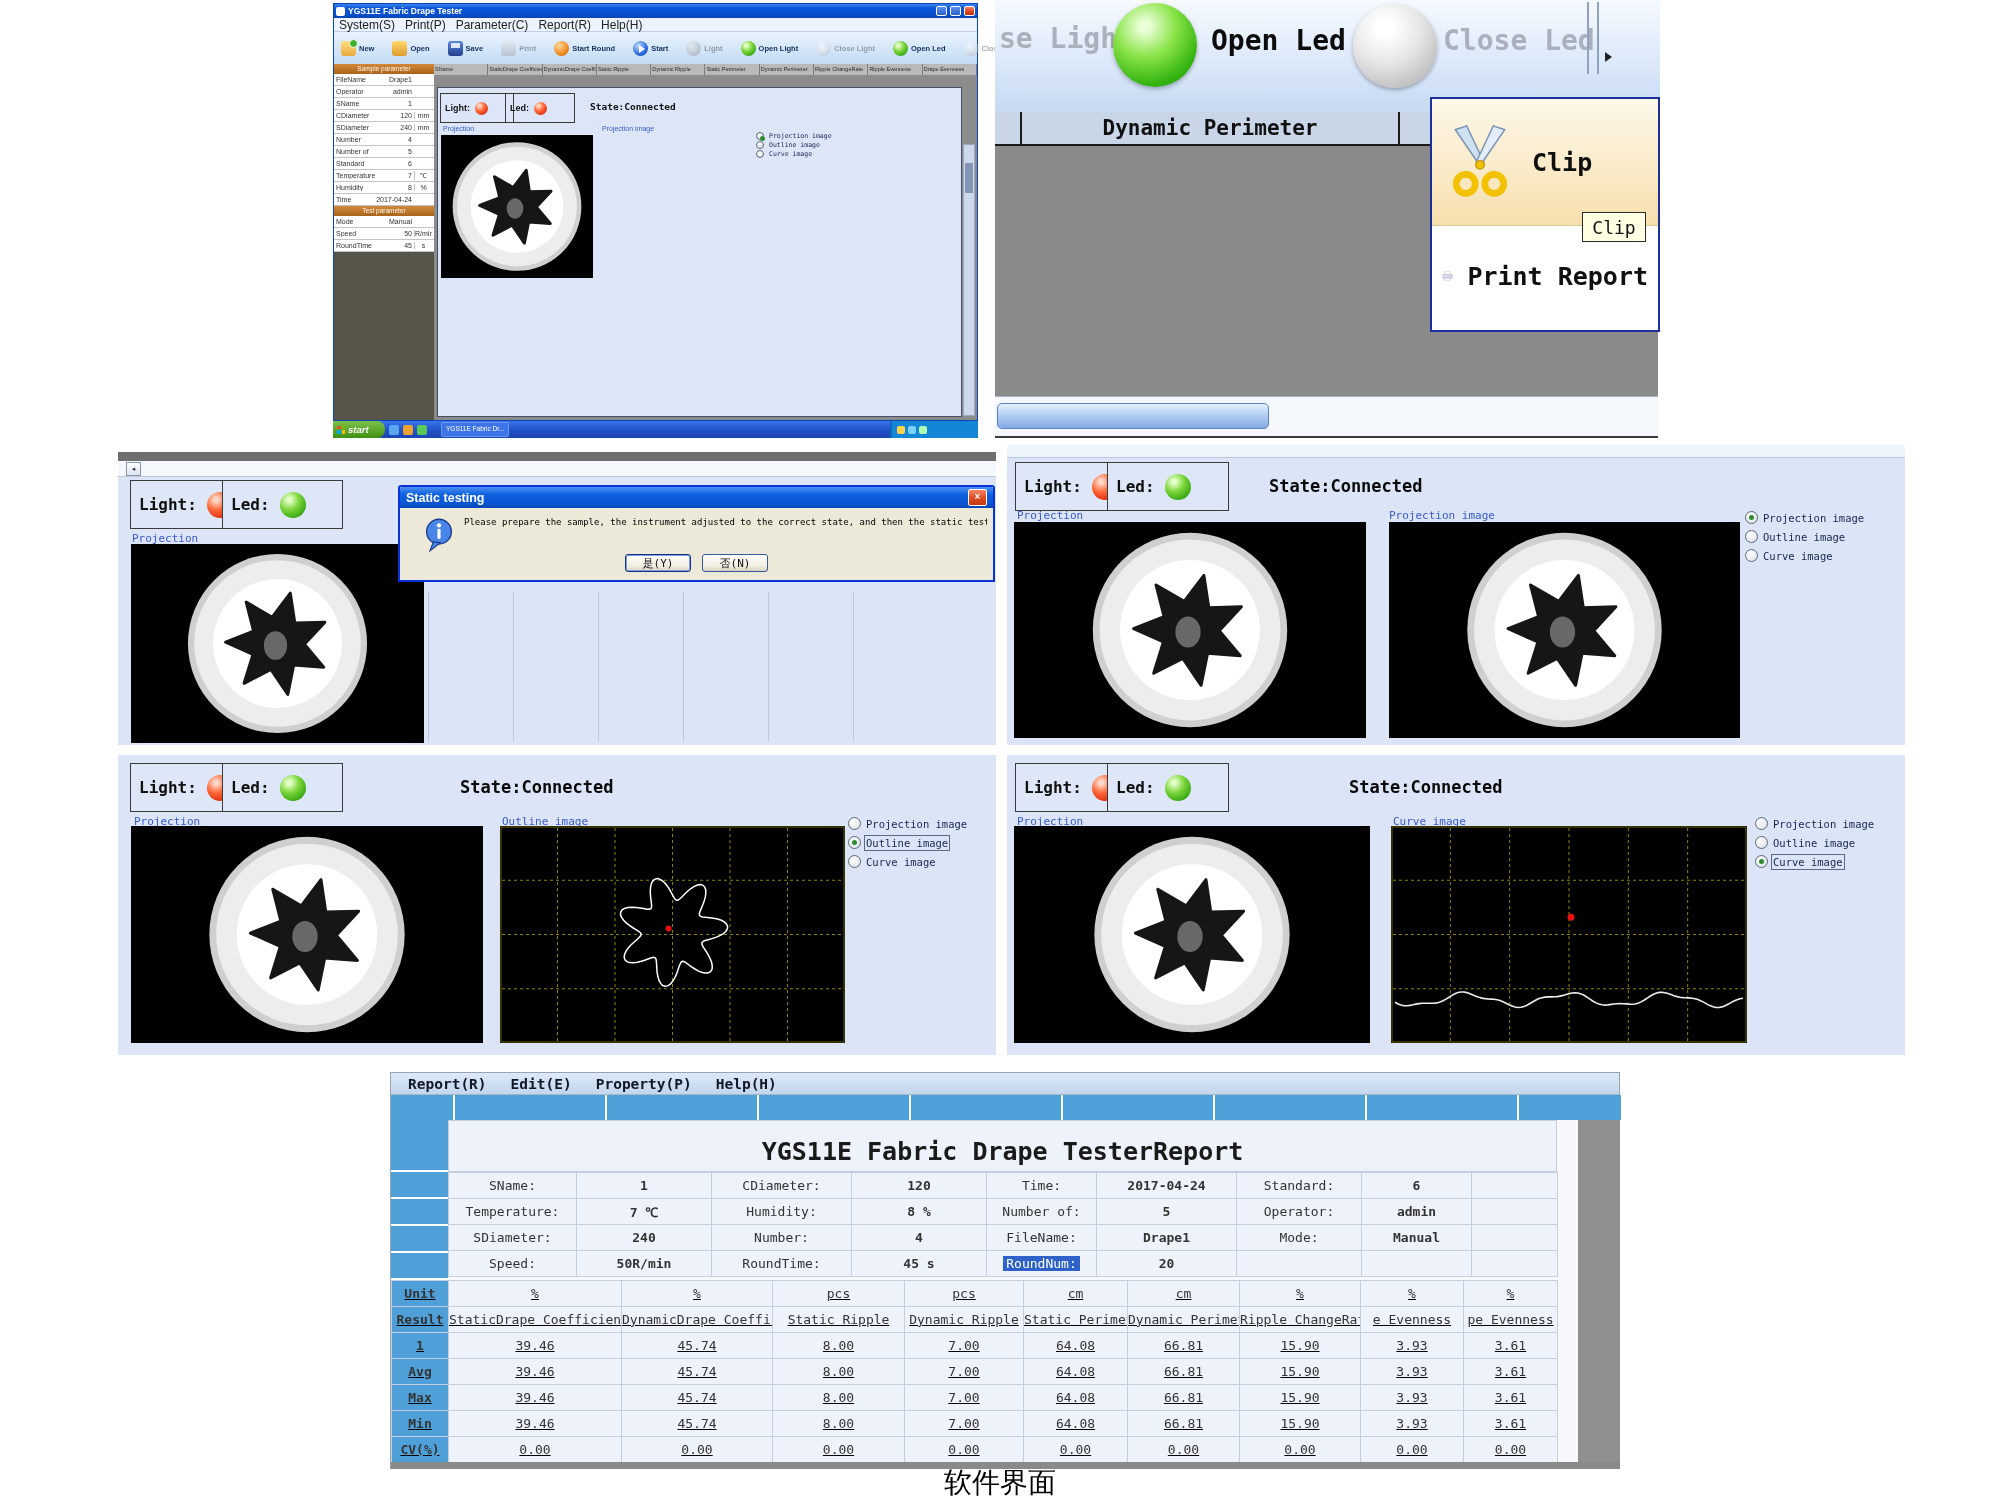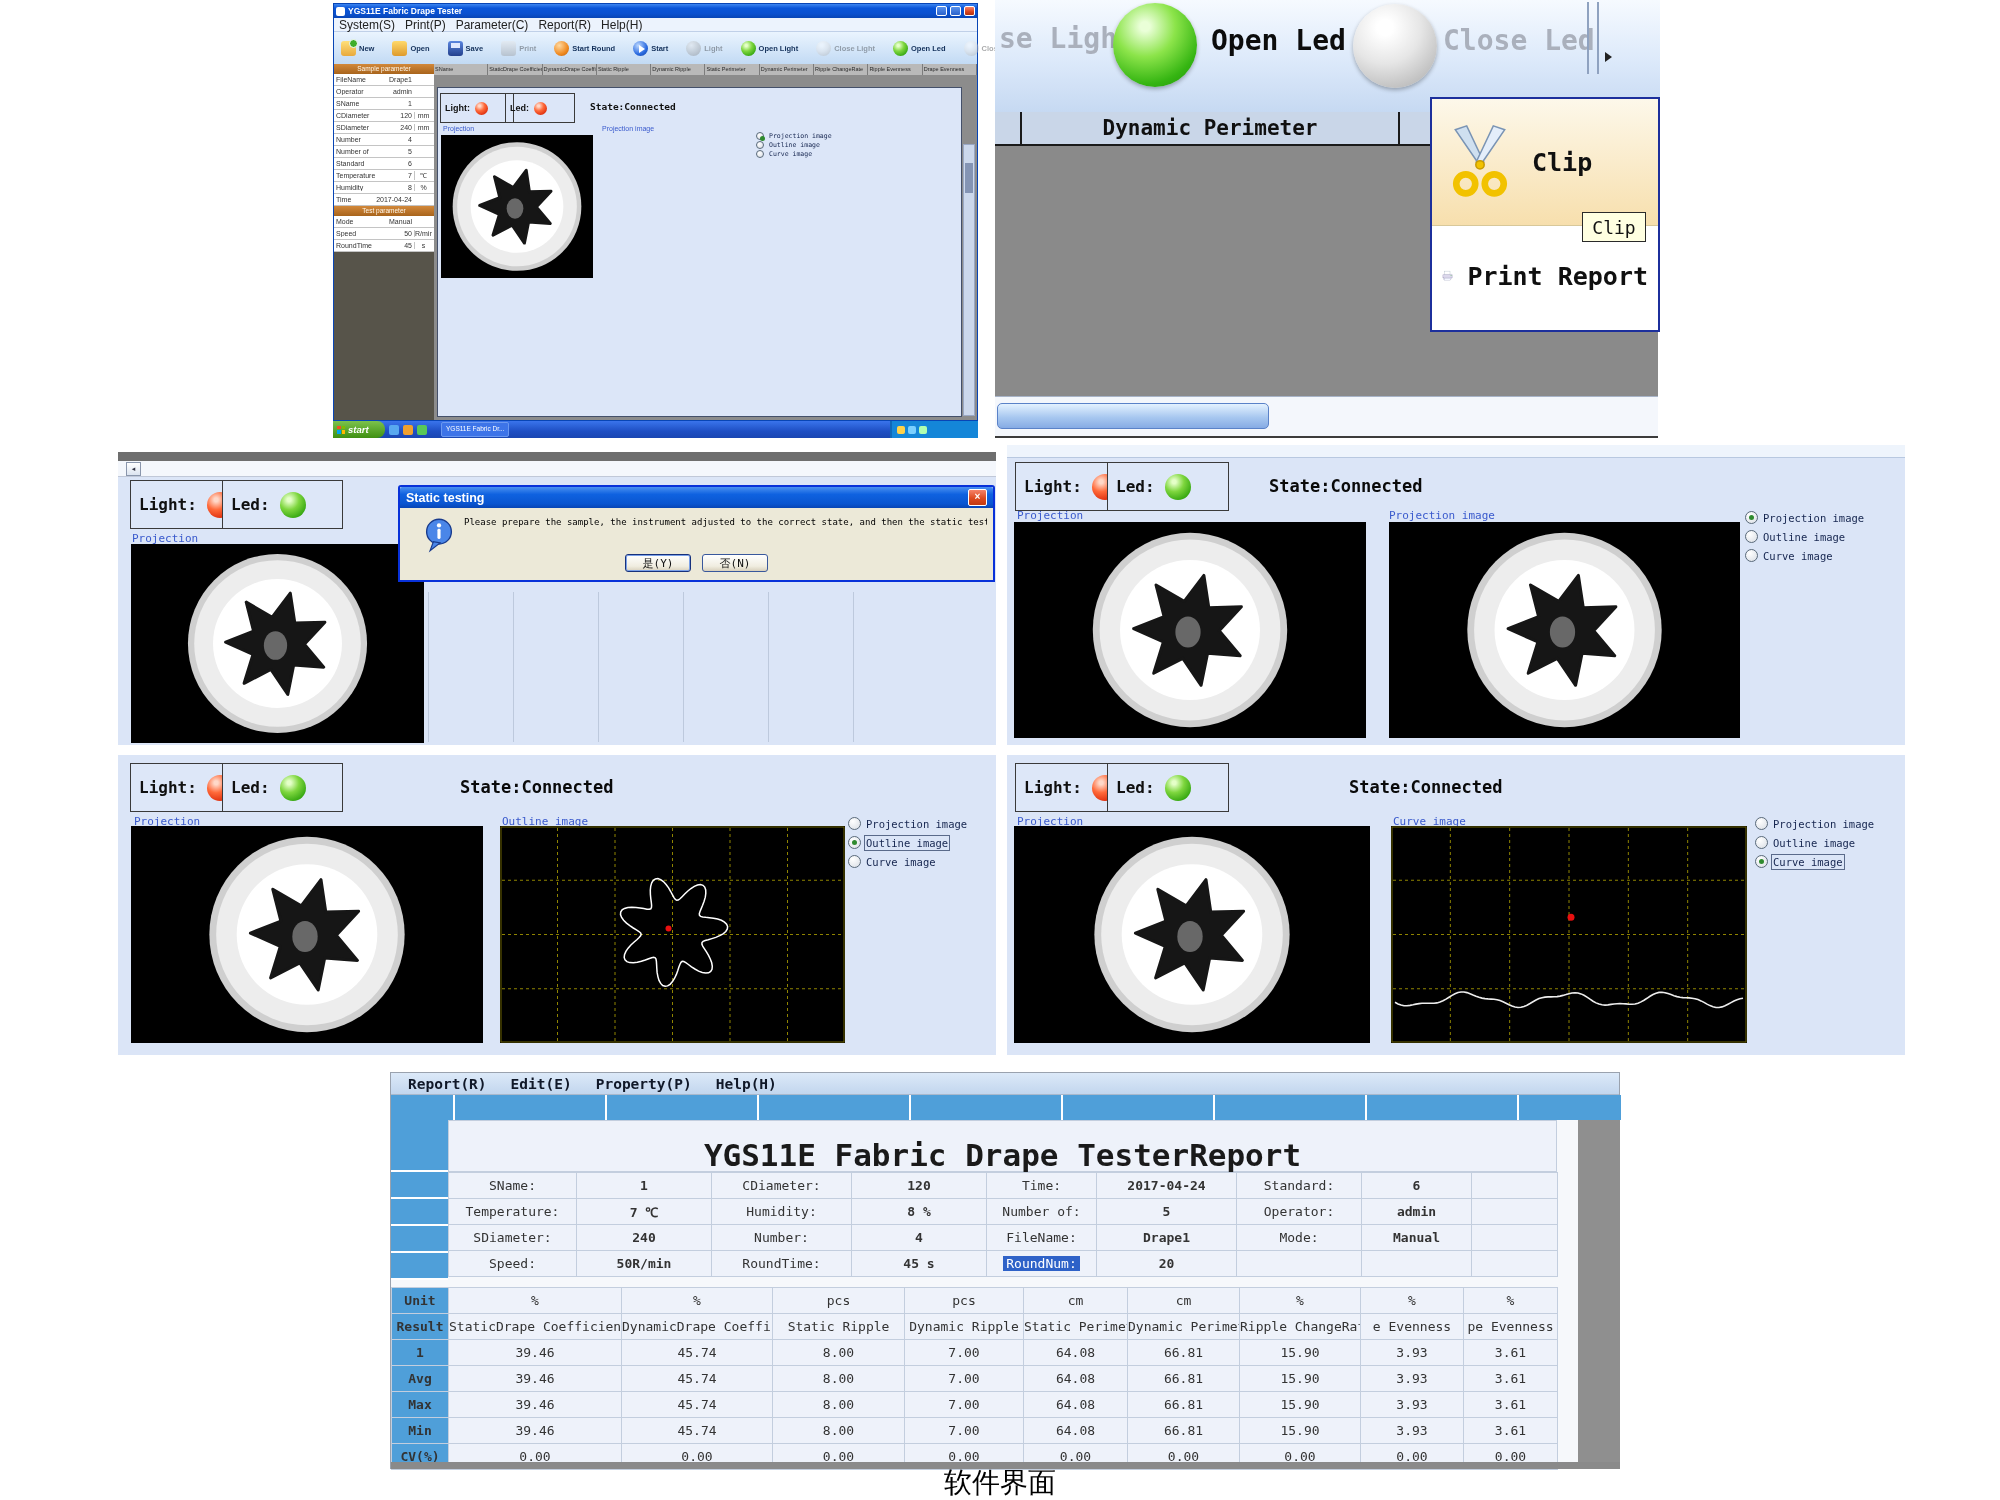--- a/index.html
+++ b/index.html
@@ -98,28 +98,28 @@
   .xpbtn{position:absolute;top:67px;width:66px;height:18px;border:1px solid #39589c;border-radius:3px;background:linear-gradient(180deg,#ffffff,#f0ede0 70%,#d8d0bc);font-size:11px;display:flex;align-items:center;justify-content:center;color:#111;box-sizing:border-box;}
   .xpbtn.focus{box-shadow:0 0 0 1px #7aa0e8 inset;border-color:#16317c;}
   
   .report{position:absolute;left:390px;top:1072px;width:1230px;height:397px;background:#f6f8fb;border:1px solid #9aa2ae;box-sizing:border-box;}
   .rmenu{position:absolute;left:0;top:0;width:100%;height:22px;background:linear-gradient(#dce9f8,#c2d6ee);border-bottom:1px solid #a8b8cc;display:flex;align-items:center;gap:24px;padding-left:17px;box-sizing:border-box;}
   .rmenu span{font-size:14.5px;color:#101828;font-family:"DejaVu Sans Mono",monospace;font-weight:bold;}
   .bluerow{position:absolute;left:0;top:22px;height:25px;display:flex;}
   .bluerow i{display:block;height:25px;background:#4f9fd9;border-right:2px solid #fff;box-sizing:border-box;}
   .bluestrip{position:absolute;left:0;top:47px;width:57px;height:160px;background:#4f9fd9;}
   .bluestrip i{position:absolute;left:0;width:57px;height:2px;background:#fff;}
-  .rtitle{position:absolute;left:57px;top:47px;width:1109px;height:52px;background:#eef2fa;border:1px solid #c3cede;box-sizing:border-box;text-align:center;font-size:31px;font-weight:bold;color:#1a1a1a;font-family:"DejaVu Sans Mono",monospace;padding-top:16px;}
+  .rtitle{position:absolute;left:57px;top:47px;width:1109px;height:52px;background:#eef2fa;border:1px solid #c3cede;box-sizing:border-box;text-align:center;font-size:25px;font-weight:bold;color:#1a1a1a;font-family:"DejaVu Sans Mono",monospace;padding-top:16px;}
   table.rp{border-collapse:collapse;table-layout:fixed;position:absolute;background:#eef2fa;}
   table.rp td{border:1px solid #c3cede;text-align:center;font-family:"DejaVu Sans Mono",monospace;font-size:13px;color:#333;overflow:hidden;white-space:nowrap;height:25px;padding:0;}
   #infotable{left:57px;top:99px;width:1109px;}
   #infotable td{height:25px;}
   td.il{color:#96a0b6;}
   td.iv{font-weight:bold;color:#181818;}
-  #restable{left:0;top:214px;width:1166px;}
+  #restable{left:0;top:207px;width:1166px;text-decoration:underline;}
   td.rl{background:#4f9fd9;color:#0a2038;font-weight:bold;border:2px solid #fff;font-size:12.5px;}
   td.hdr{white-space:pre-line;line-height:1.2;font-size:12.5px;color:#222;height:40px;}
   .selbox{background:#2e62c8;color:#fff;padding:0 3px;}
   .rgray{position:absolute;left:1187px;top:47px;width:42px;height:342px;background:#8f8f8f;}
   .rbottom{position:absolute;left:0;top:389px;width:1229px;height:7px;background:#8a8a8a;}
   
   .caption{position:absolute;left:0;top:1464px;width:2000px;text-align:center;font-size:28px;color:#000;font-family:"DejaVu Sans",sans-serif;}
   .topgraybar{position:absolute;left:0;top:0;width:100%;height:9px;background:#6e6e6e;}
   .subbar{position:absolute;left:0;top:9px;width:100%;height:15px;background:#f4f7fc;border-bottom:1px solid #c0c8d8;}
   .arrbtn{position:absolute;left:8px;top:1px;width:13px;height:12px;border:1px solid #8a96ac;background:linear-gradient(#fff,#dce4f0);font-size:7px;line-height:11px;text-align:center;color:#334;}

